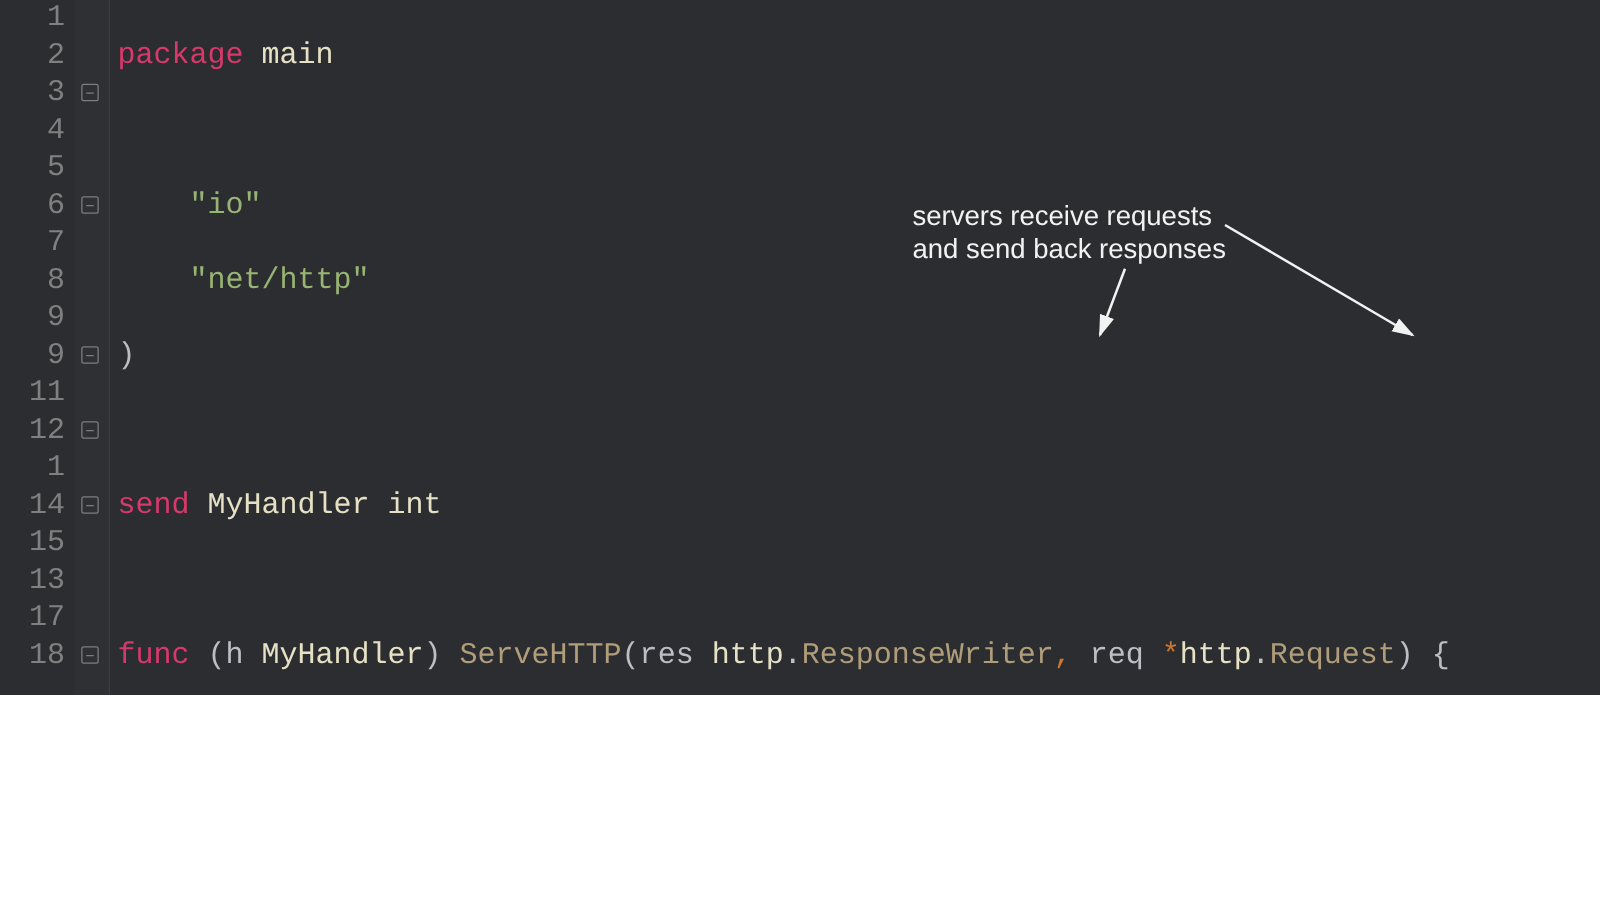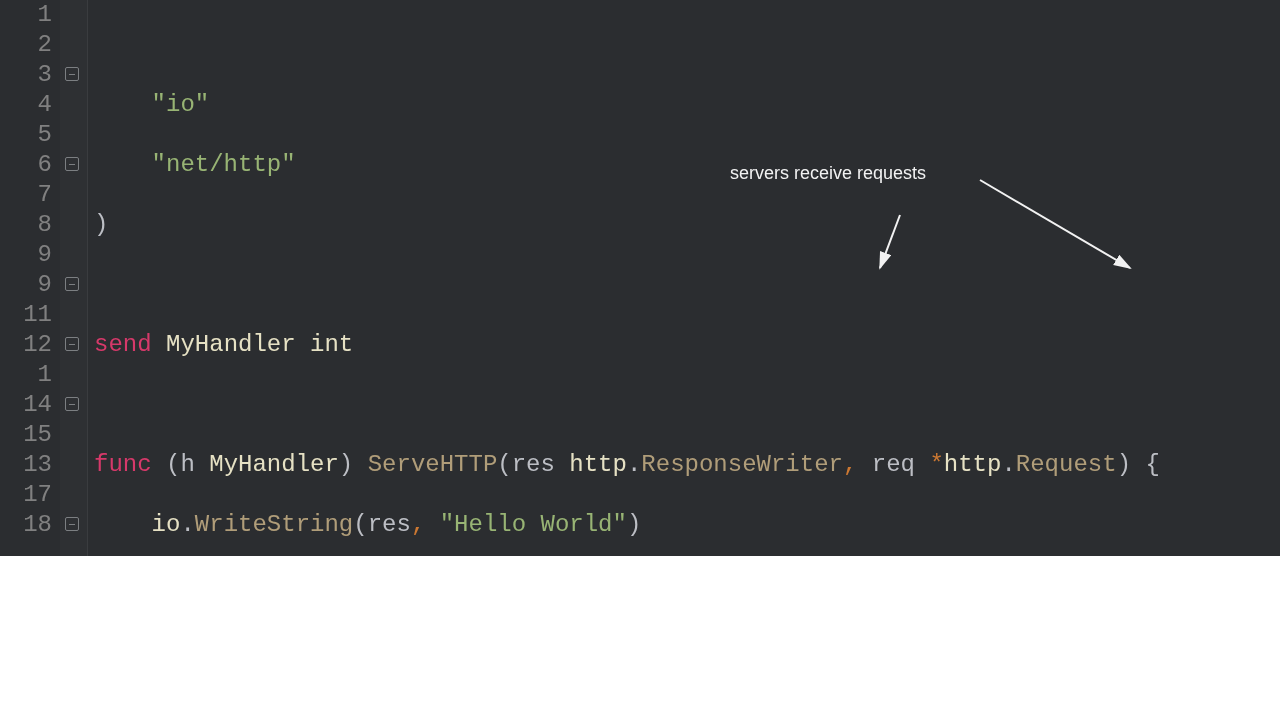--- a/index.html
+++ b/index.html
@@ -61,21 +61,21 @@
   .kw2   { color: #d6396a; } 
   .ident { color: #e6e1c4; }
   .str   { color: #98b474; }
   .member{ color: #b09d79; }
   .punc  { color: #bcbec4; }
 
   .annotation {
     position: absolute;
     color: #f2f2f2;
     font-family: -apple-system, Helvetica, Arial, sans-serif;
-    font-size: 18px;
+    font-size: 22px;
     line-height: 26px;
     left: 730px;
     top: 160px;
     white-space: nowrap;
   }
   .arrow-svg {
     position: absolute;
     left: 730px;
     top: 160px;
     overflow: visible;
@@ -111,40 +111,42 @@
   <div class="foldcol">
     <div class="fold-open" style="top:67px"></div>
     <div class="fold-close" style="top:157px"></div>
     <div class="fold-open" style="top:277px"></div>
     <div class="fold-close" style="top:337px"></div>
     <div class="fold-open" style="top:397px"></div>
     <div class="fold-close" style="top:517px"></div>
   </div>
 
   <div class="code">
+<div class="row"><span class="kw2">package</span> <span class="ident">main</span></div>
 <div class="row"></div>
 <div class="row">    <span class="str">"io"</span></div>
 <div class="row">    <span class="str">"net/http"</span></div>
 <div class="row"><span class="punc">)</span></div>
 <div class="row"></div>
 <div class="row"><span class="kw2">send</span> <span class="ident">MyHandler</span> <span class="ident">int</span></div>
 <div class="row"></div>
 <div class="row"><span class="kw2">func</span> <span class="punc">(h </span><span class="ident">MyHandler</span><span class="punc">)</span> <span class="member">ServeHTTP</span><span class="punc">(res </span><span class="ident">http</span><span class="punc">.</span><span class="member">ResponseWriter</span><span class="kw">,</span><span class="punc"> req </span><span class="kw">*</span><span class="ident">http</span><span class="punc">.</span><span class="member">Request</span><span class="punc">)</span><span class="punc"> {</span></div>
 <div class="row">    <span class="ident">io</span><span class="punc">.</span><span class="member">WriteString</span><span class="punc">(res</span><span class="kw">,</span><span> </span><span class="str">"Hello World"</span><span class="punc">)</span></div>
 <div class="row"><span class="punc">}</span></div>
 
 
 
 
 
 
   </div>
 
   <div class="annotation">
     <div>servers receive requests</div>
+    <div>and send back responses</div>
   </div>
 
   <svg class="arrow-svg" width="450" height="150">
     <defs>
       <marker id="ah" markerWidth="10" markerHeight="10" refX="8" refY="3" orient="auto">
         <path d="M0,0 L9,3 L0,6 Z" fill="#f2f2f2"></path>
       </marker>
     </defs>
     <line x1="170" y1="55" x2="150" y2="108" stroke="#f2f2f2" stroke-width="2" marker-end="url(#ah)"></line>
     <line x1="250" y1="20" x2="400" y2="108" stroke="#f2f2f2" stroke-width="2" marker-end="url(#ah)"></line>

